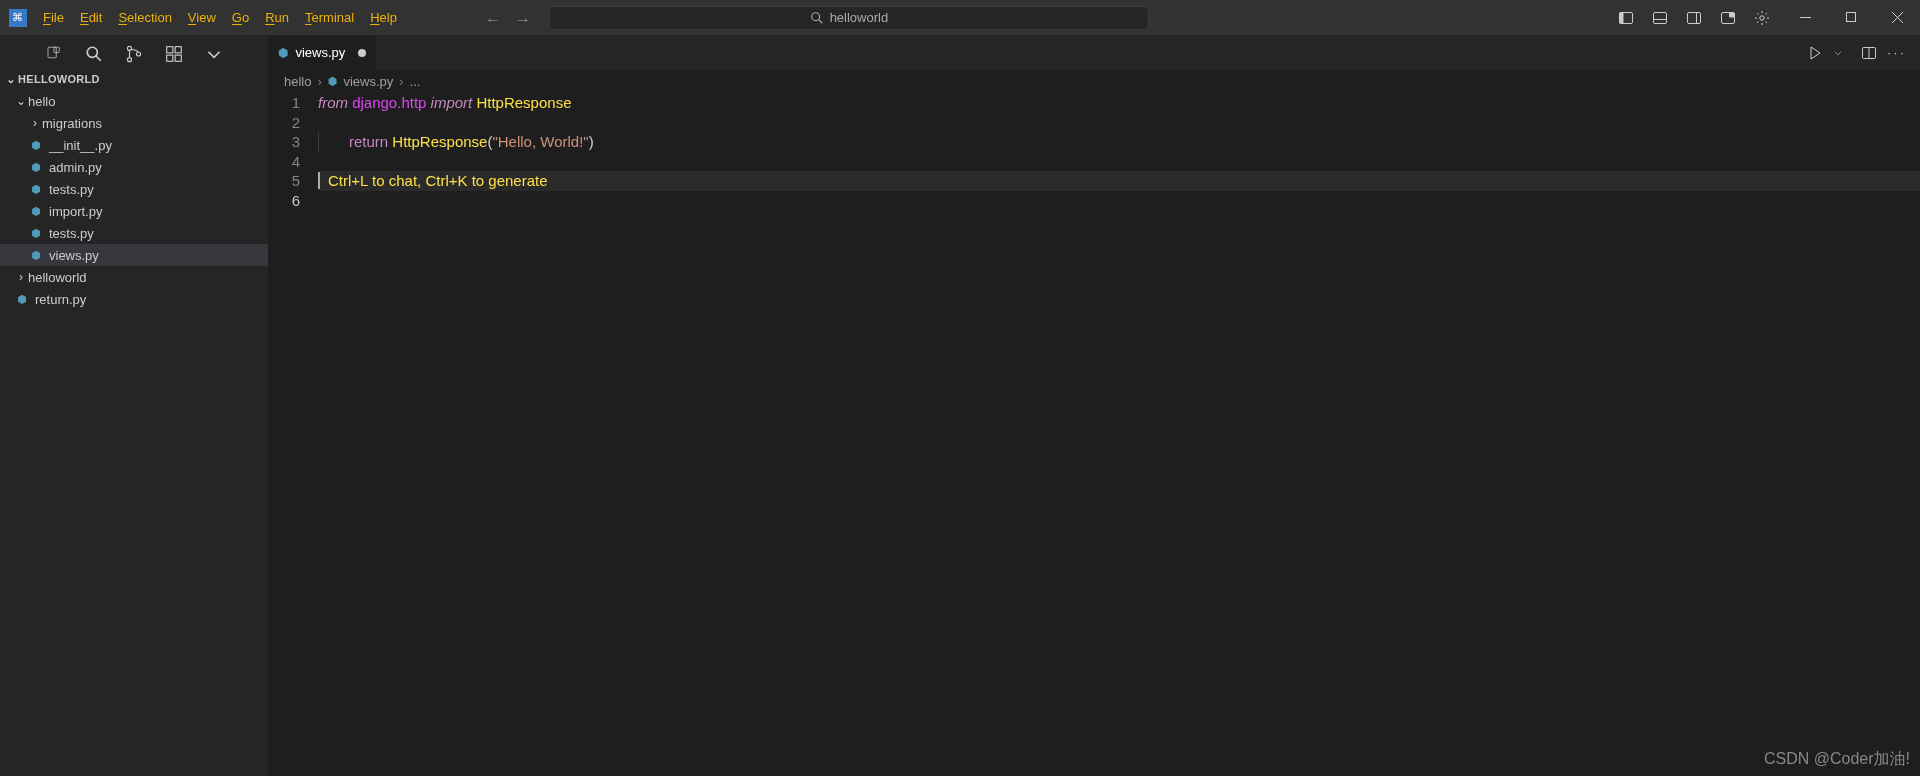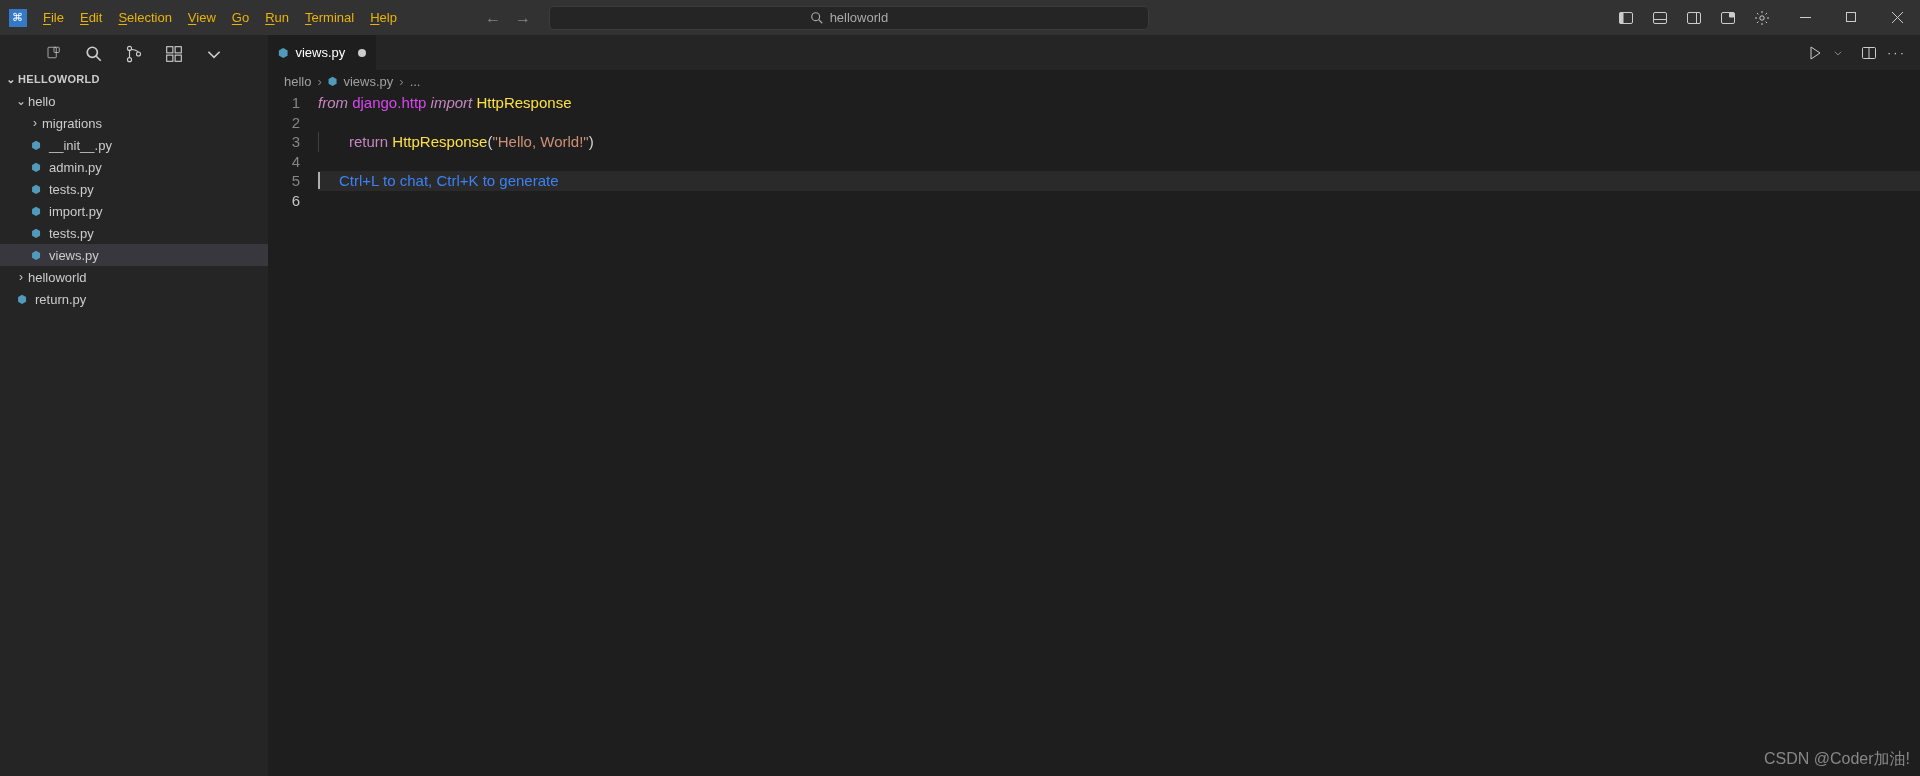--- a/index.html
+++ b/index.html
@@ -42,21 +42,21 @@
 .breadcrumbs .ficon { color:#519aba; font-size:11px; }
 .bc-sep { color:#7a7a7a; }
 .code-area { flex:1; display:flex; font-family:Consolas,"Courier New",monospace; font-size:15px; line-height:19.5px; }
 .gutter { width:50px; text-align:right; color:#858585; padding-right:18px; padding-top:1px; }
 .gutter .ln { height:19.5px; }
 .gutter .ln.cur { color:#c6c6c6; }
 .codelines { flex:1; padding-top:1px; position:relative; }
 .cl { height:19.5px; white-space:pre; }
 .cl.curline { background:#2a2a2b; }
 .cursor { display:inline-block; width:2px; height:17px; background:#aeafad; vertical-align:text-bottom; margin-right:8px; }
-.hint { color:#3b82f6; font-style:normal;margin-left:11px; }
+.hint { color:#fde047; font-style:normal; }
 .kw-import { color:#c586c0; font-style:italic; }
 .mod { color:#d946ef; }
 .kw { color:#569cd6; }
 .fn { color:#dcdcaa; }
 .paramname { color:#9cdcfe; font-style:italic; }
 .ret { color:#c586c0; }
 .cls { color:#fde047; }
 .str { color:#ce9178; }
 .pn { color:#d4d4d4; }
 .indent-guide { border-left:1px solid #404040; display:inline-block; height:19.5px; padding-left:30px; vertical-align:top; }

